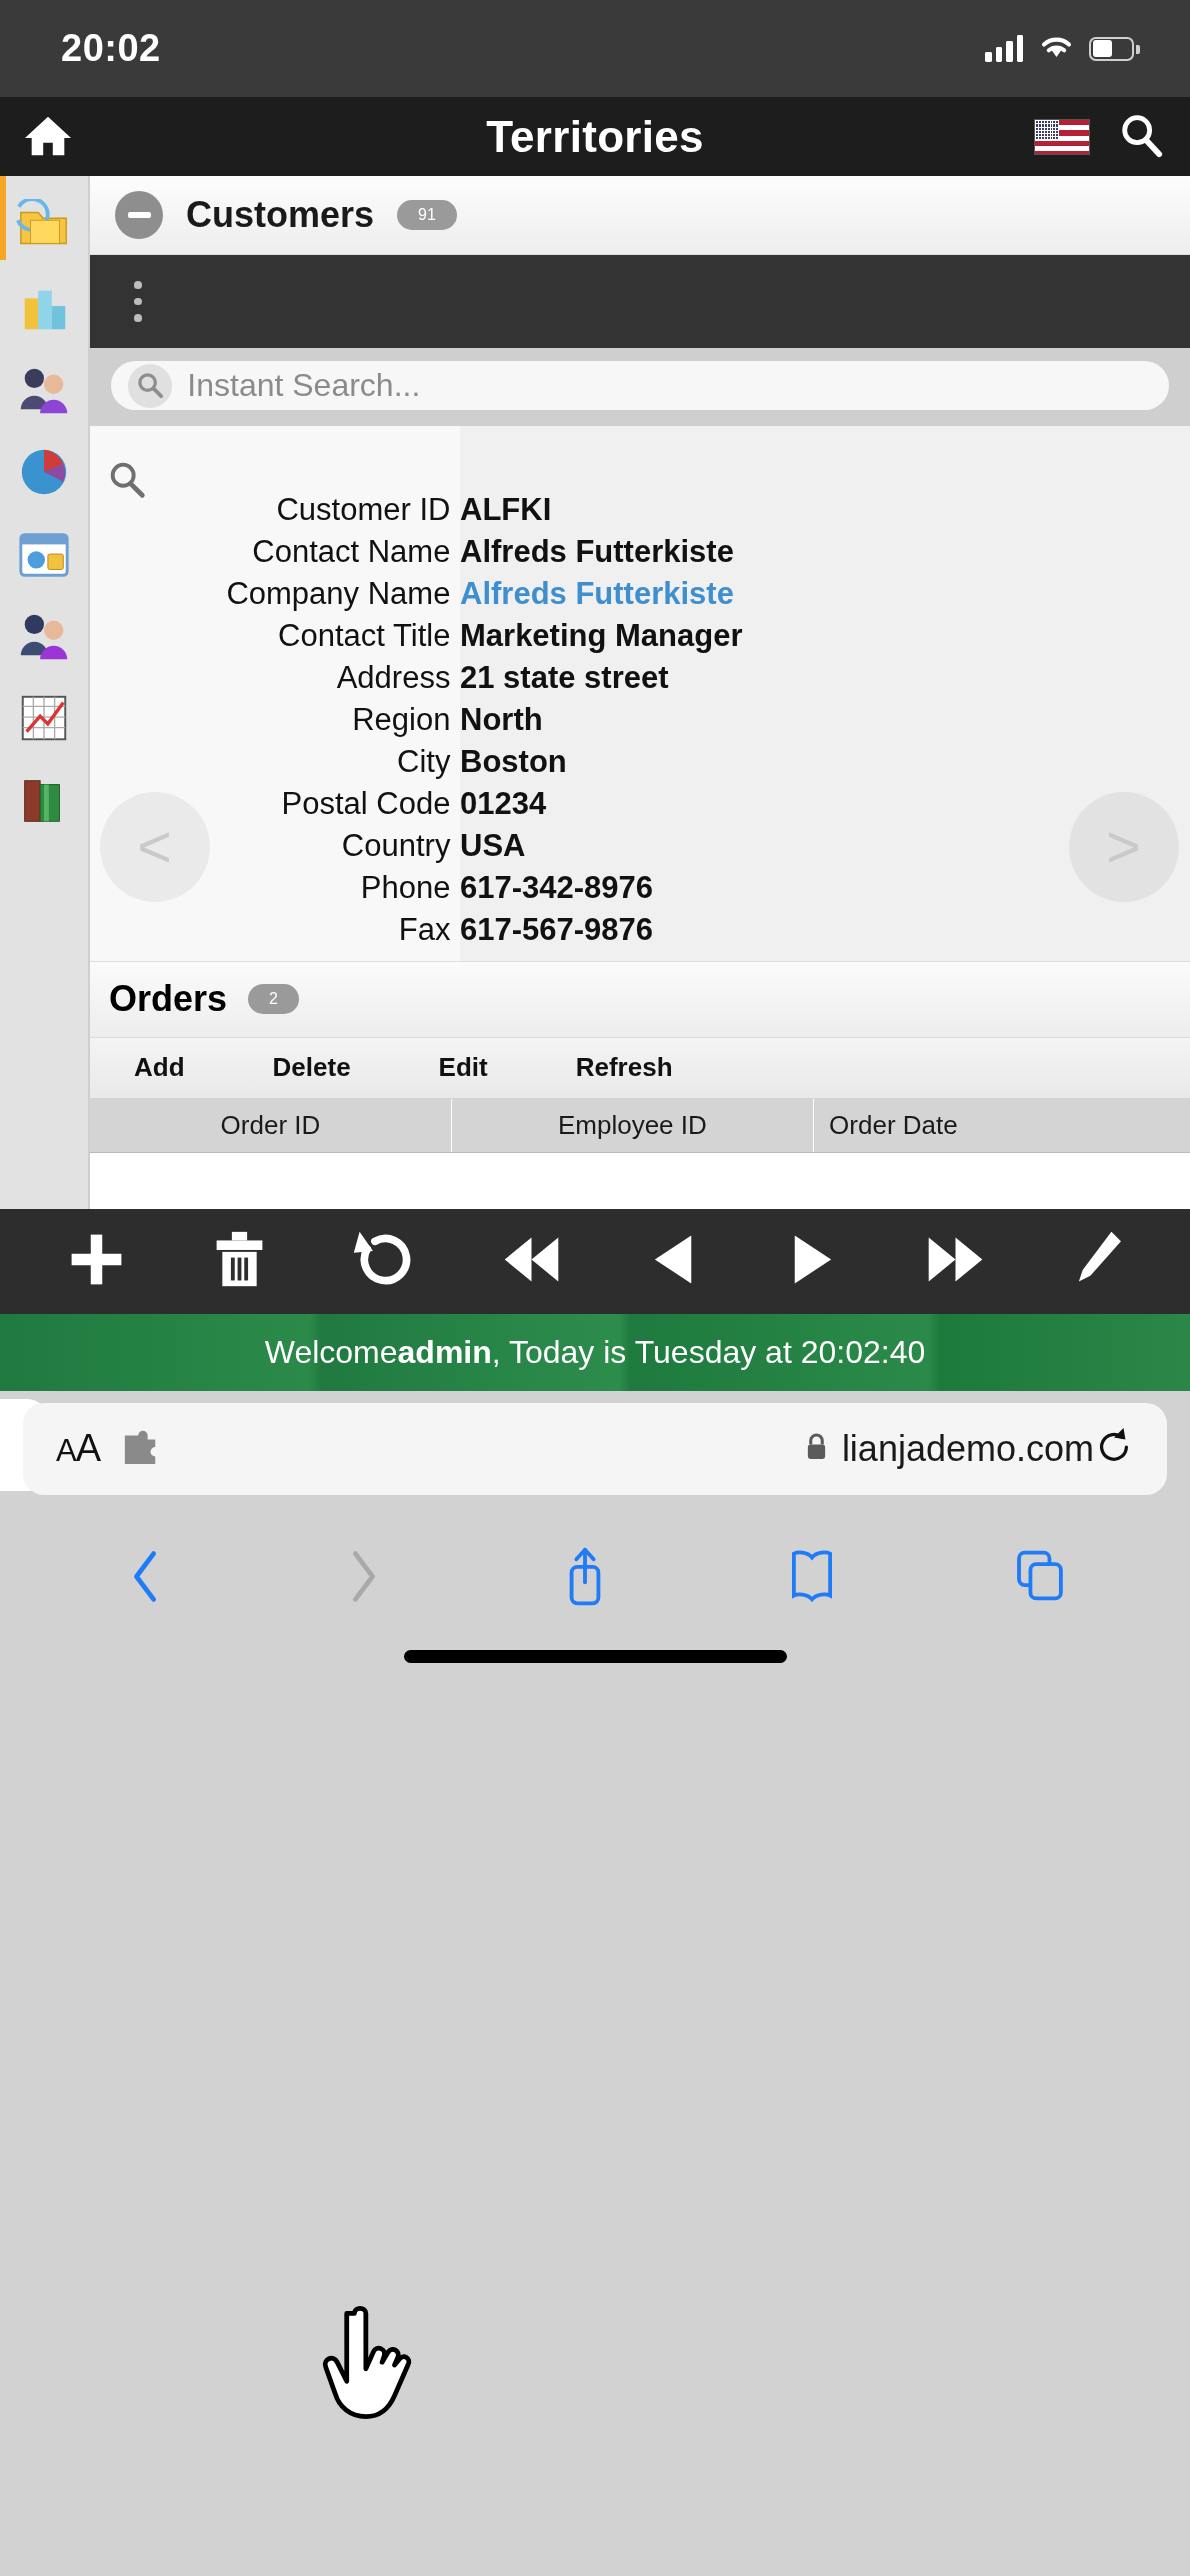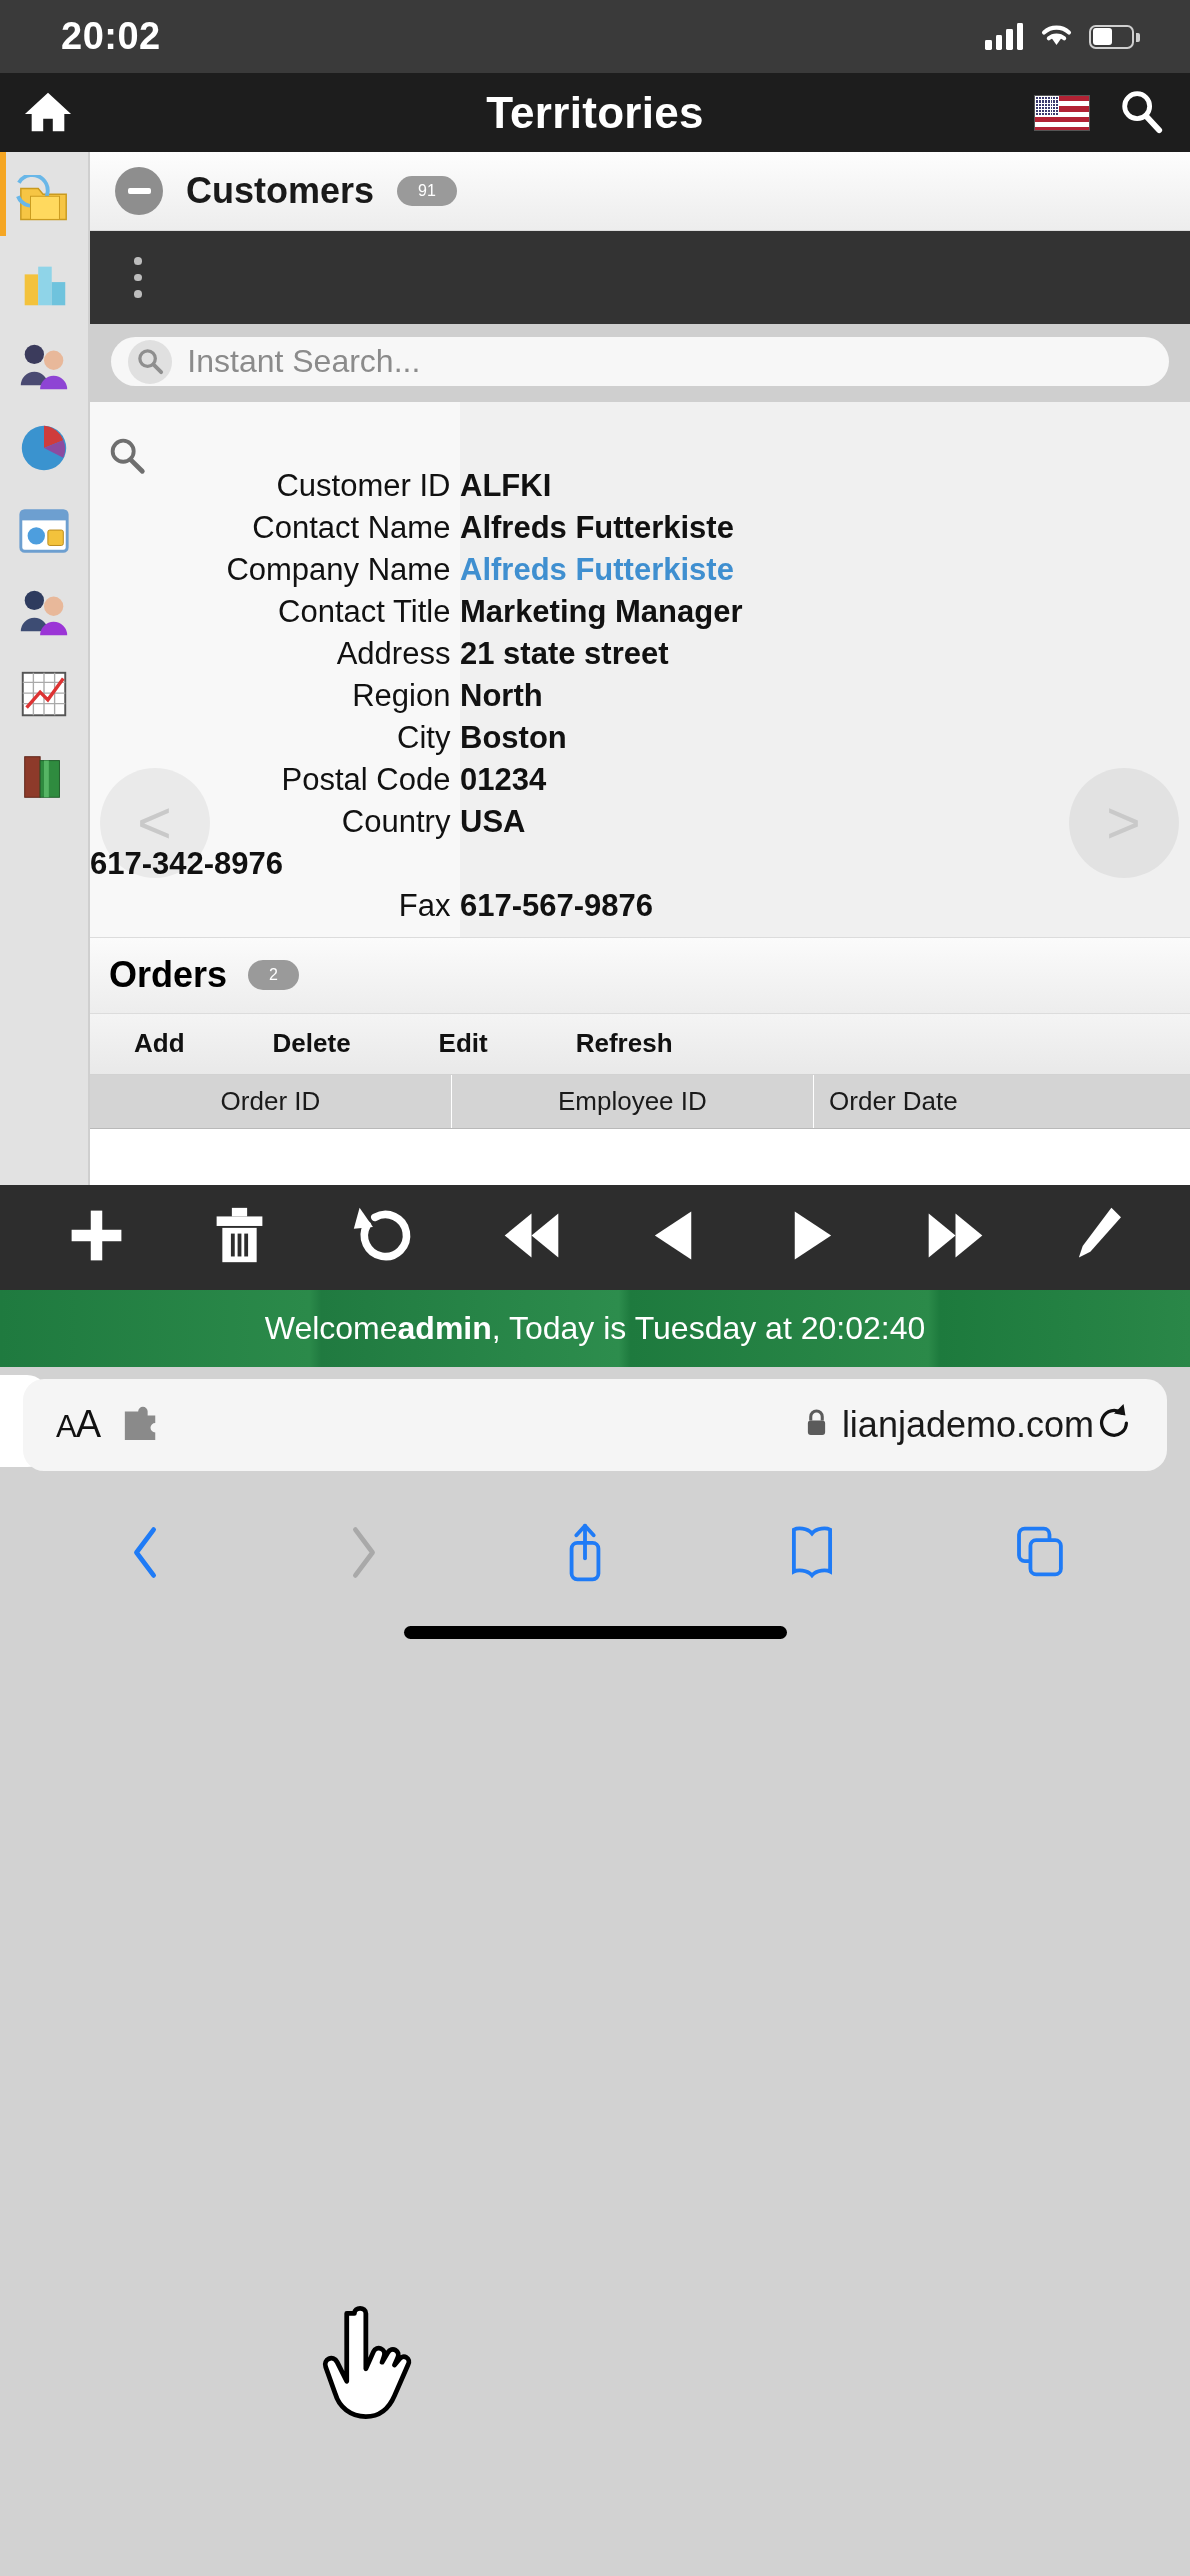--- a/index.html
+++ b/index.html
@@ -6,21 +6,21 @@
   html,body { width:1190px; height:2576px; }
   body {
     font-family:"Liberation Sans", sans-serif;
     background:#d8d8d8;
     overflow:hidden;
     position:relative;
   }
 
   
   .status-bar {
-    height:73px; background:#3a3a3a; color:#fff;
+    height:97px; background:#3a3a3a; color:#fff;
     display:flex; align-items:center; justify-content:space-between;
     padding:0 56px 0 61px;
   }
   .status-time { font-size:38px; font-weight:600; letter-spacing:0.5px; }
   .status-right { display:flex; align-items:center; gap:16.3px; }
   .sig { display:flex; align-items:flex-end; gap:3.8px; height:27px; }
   .sig i { display:block; width:6.7px; background:#fff; border-radius:1.4px; }
   .sig i:nth-child(1){height:9.6px}
   .sig i:nth-child(2){height:15.3px}
   .sig i:nth-child(3){height:21px}
@@ -356,20 +356,21 @@
       </div>
       <div class="frow">
         <span class="flabel">Postal Code</span>
         <span class="fval">01234</span>
       </div>
       <div class="frow">
         <span class="flabel">Country</span>
         <span class="fval">USA</span>
       </div>
       <div class="frow">
+        <span class="flabel">Phone</span>
         <span class="fval">617-342-8976</span>
       </div>
       <div class="frow">
         <span class="flabel">Fax</span>
         <span class="fval">617-567-9876</span>
       </div>
     </div>
 
     <div class="orders-head">
       <span class="orders-title">Orders</span>

